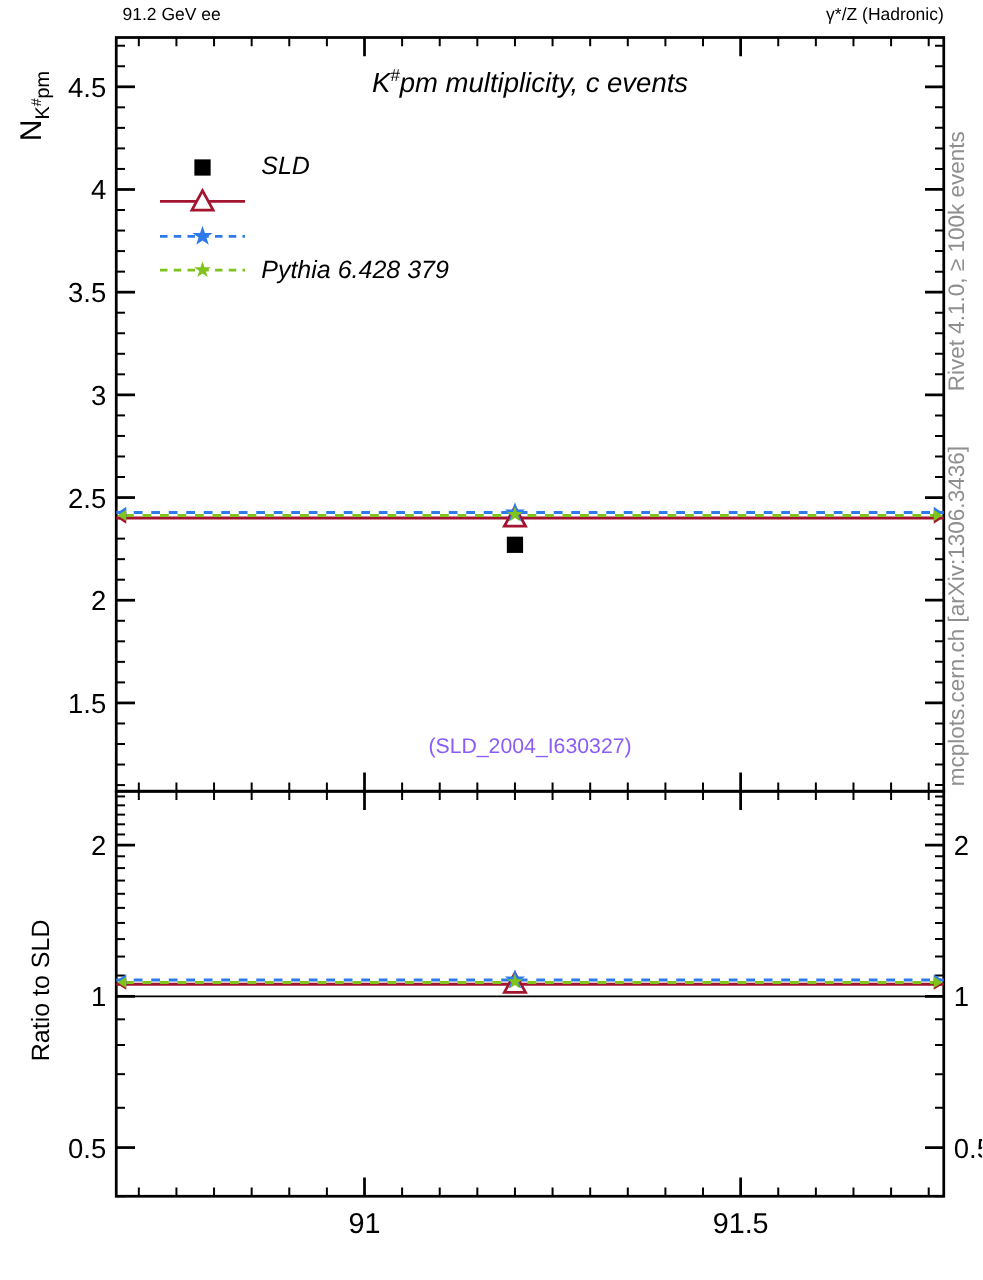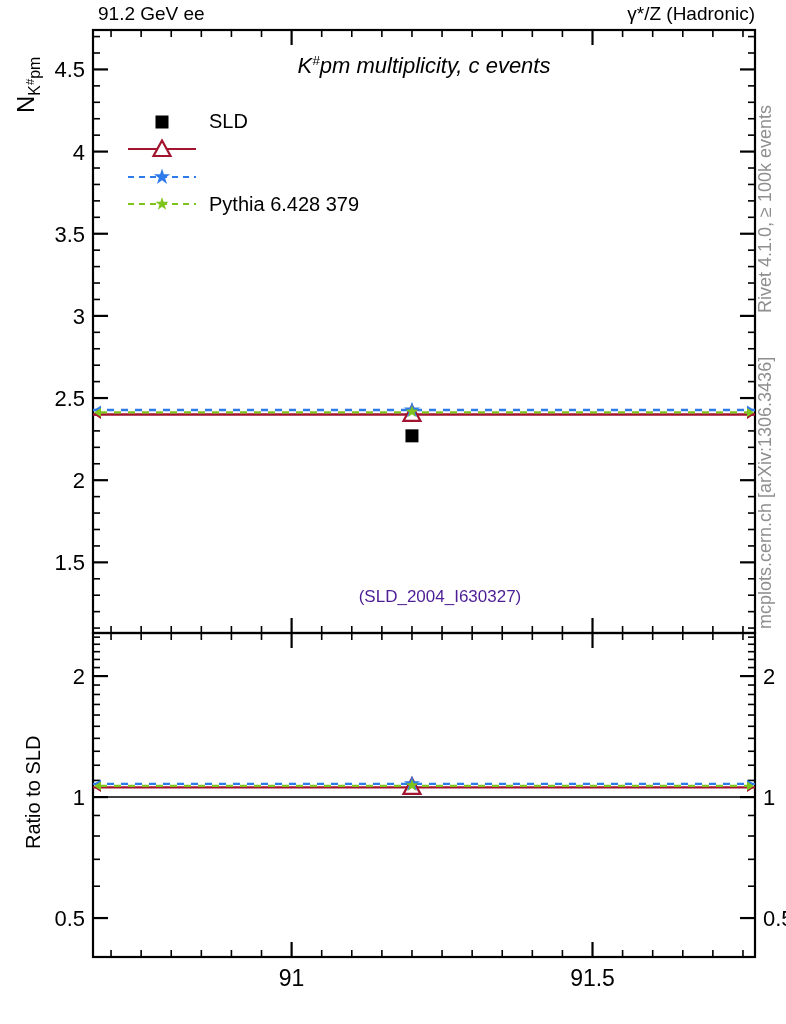--- a/index.html
+++ b/index.html
@@ -1,36 +1,36 @@
 <!DOCTYPE html>
 <html><head>
 <meta charset="utf-8">
 <style>
   html,body{margin:0;padding:0;background:#fff;}
   .page{position:relative;width:786px;height:1024px;background:#fff;overflow:hidden;
         font-family:"Liberation Sans",sans-serif;color:#000;}
   .page *{box-sizing:border-box;}
   svg#chart-svg{position:absolute;left:0;top:0;}
-  .hdr{position:absolute;top:3px;font-size:19px;white-space:nowrap;}
+  .hdr{position:absolute;top:3px;font-size:14px;white-space:nowrap;}
   .hdr-left{left:98px;}
   .hdr-right{right:31px;text-align:left;}
   .plot-title{position:absolute;left:424px;top:53px;transform:translateX(-50%);
               font-size:22px;white-space:nowrap;font-style:italic;}
   .plot-title sup{font-size:62%;}
   .rot{position:absolute;transform:rotate(-90deg);transform-origin:0 0;white-space:nowrap;}
   .ylabel-main{left:12px;top:113px;font-size:24px;}
   .ylabel-main sub{font-size:66%;}
   .ylabel-main sub sup{font-size:72%;}
   .ratio-label{left:22px;top:849px;font-size:20px;}
   .caption{color:#8f8f8f;font-size:18px;}
   .caption-top{left:755px;top:313px;}
   .caption-bottom{left:755px;top:629px;}
-  .watermark{position:absolute;left:440px;top:587px;transform:translateX(-50%);
-             color:#4c1d95;font-size:17px;white-space:nowrap;}
-  .legend{position:absolute;left:126px;top:108px;}
+  .watermark{position:absolute;left:424px;top:587px;transform:translateX(-50%);
+             color:#8b5cf6;font-size:17px;white-space:nowrap;}
+  .legend{position:absolute;left:126px;top:120px;font-style:italic;}
   .lg-row{display:flex;align-items:center;height:27.5px;}
   .lg-marker{display:inline-block;width:72px;height:24px;}
   .lg-marker svg{display:block;}
   .lg-text{margin-left:11px;font-size:20px;white-space:nowrap;}
 </style>
 </head>
 <body>
 
 <div class="page">
 

